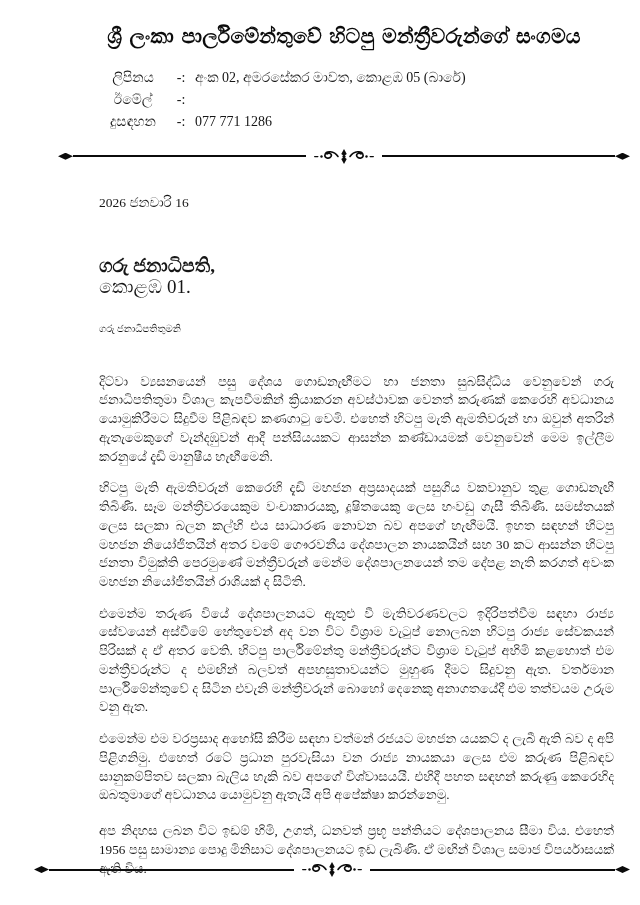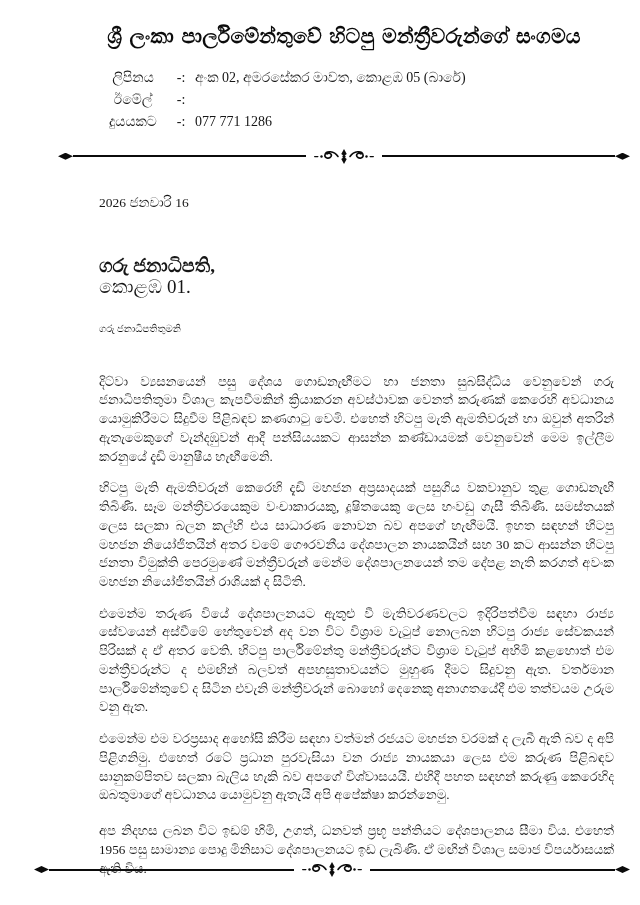--- a/index.html
+++ b/index.html
@@ -67,21 +67,21 @@
         <span class="c-sep">-:</span>
         <span class="c-value">අංක 02, අමරසේකර මාවත, කොළඹ 05 (බාරේ)</span>
       </div>
 
       <div class="contact-row">
         <span class="c-label">ඊමේල්</span>
         <span class="c-sep">-:</span>
       </div>
 
       <div class="contact-row">
-        <span class="c-label">දුයයකට</span>
+        <span class="c-label">දුසඳහන</span>
         <span class="c-sep">-:</span>
         <span class="c-value">077 771 1286</span>
       </div>
     </div>
 
   <div class="divider">
     <span class="diamond"></span>
     <span class="dline"></span>
     <svg class="ornament" width="70" height="17" viewBox="0 0 140 32" aria-hidden="true">
       <g fill="none" stroke="#0b0b0b" stroke-width="3.2" stroke-linecap="round">
@@ -117,21 +117,21 @@
     <div class="salutation">ගරු ජනාධිපතිතුමනි</div>
 
     <div class="paras">
 
         <p>දිට්වා ව්‍යසනයෙන් පසු දේශය ගොඩනැඟීමට හා ජනතා සුබසිද්ධිය වෙනුවෙන් ගරු ජනාධිපතිතුමා විශාල කැපවීමකින් ක්‍රියාකරන අවස්ථාවක වෙනත් කරුණක් කෙරෙහි අවධානය යොමුකිරීමට සිදුවීම පිළිබඳව කණගාටු වෙමි. එහෙත් හිටපු මැති ඇමතිවරුන් හා ඔවුන් අතරින් ඇතැමෙකුගේ වැන්දඹුවන් ආදී පන්සියයකට ආසන්න කණ්ඩායමක් වෙනුවෙන් මෙම ඉල්ලීම කරනුයේ දැඩි මානුෂීය හැඟීමෙනි.</p>
 
         <p>හිටපු මැති ඇමතිවරුන් කෙරෙහි දැඩි මහජන අප්‍රසාදයක් පසුගිය වකවානුව තුළ ගොඩනැඟී තිබිණි. සෑම මන්ත්‍රීවරයෙකුම වංචාකාරයකු, දූෂිතයෙකු ලෙස හංවඩු ගැසී තිබිණි. සමස්තයක් ලෙස සලකා බලන කල්හි එය සාධාරණ නොවන බව අපගේ හැඟීමයි. ඉහත සඳහන් හිටපු මහජන නියෝජිතයින් අතර වමේ ගෞරවනීය දේශපාලන නායකයින් සහ 30 කට ආසන්න හිටපු ජනතා විමුක්ති පෙරමුණේ මන්ත්‍රීවරුන් මෙන්ම දේශපාලනයෙන් තම දේපළ නැති කරගත් අවංක මහජන නියෝජිතයින් රාශියක් ද සිටිති.</p>
 
         <p>එමෙන්ම තරුණ වියේ දේශපාලනයට ඇතුළු වී මැතිවරණවලට ඉදිරිපත්වීම සඳහා රාජ්‍ය සේවයෙන් අස්වීමේ හේතුවෙන් අද වන විට විශ්‍රාම වැටුප් නොලබන හිටපු රාජ්‍ය සේවකයන් පිරිසක් ද ඒ අතර වෙති. හිටපු පාර්ලිමේන්තු මන්ත්‍රීවරුන්ට විශ්‍රාම වැටුප් අහිමි කළහොත් එම මන්ත්‍රීවරුන්ට ද එමඟින් බලවත් අපහසුතාවයන්ට මුහුණ දීමට සිදුවනු ඇත. වර්තමාන පාර්ලිමේන්තුවේ ද සිටින එවැනි මන්ත්‍රීවරුන් බොහෝ දෙනෙකු අනාගතයේදී එම තත්වයම උරුම වනු ඇත.</p>
 
-        <p>එමෙන්ම එම වරප්‍රසාද අහෝසි කිරීම සඳහා වත්මන් රජයට මහජන වරමක් ද ලැබී ඇති බව ද අපි පිළිගනිමු. එහෙත් රටේ ප්‍රධාන පුරවැසියා වන රාජ්‍ය නායකයා ලෙස එම කරුණ පිළිබඳව සානුකම්පිතව සලකා බැලිය හැකි බව අපගේ විශ්වාසයයි. එහිදී පහත සඳහන් කරුණු කෙරෙහිද ඔබතුමාගේ අවධානය යොමුවනු ඇතැයි අපි අපේක්ෂා කරන්නෙමු.</p>
+        <p>එමෙන්ම එම වරප්‍රසාද අහෝසි කිරීම සඳහා වත්මන් රජයට මහජන යයකට් ද ලැබී ඇති බව ද අපි පිළිගනිමු. එහෙත් රටේ ප්‍රධාන පුරවැසියා වන රාජ්‍ය නායකයා ලෙස එම කරුණ පිළිබඳව සානුකම්පිතව සලකා බැලිය හැකි බව අපගේ විශ්වාසයයි. එහිදී පහත සඳහන් කරුණු කෙරෙහිද ඔබතුමාගේ අවධානය යොමුවනු ඇතැයි අපි අපේක්ෂා කරන්නෙමු.</p>
 
         <p>අප නිදහස ලබන විට ඉඩම් හිමි, උගත්, ධනවත් ප්‍රභූ පන්තියට දේශපාලනය සීමා විය. එහෙත් 1956 පසු සාමාන්‍ය පොදු මිනිසාට දේශපාලනයට ඉඩ ලැබිණි. ඒ මඟින් විශාල සමාජ විපර්යාසයක් ඇති විය.</p>
 
       </div>
   </div>
 
   <div class="divider divider-bottom">
     <span class="diamond"></span>
     <span class="dline"></span>
     <svg class="ornament" width="70" height="17" viewBox="0 0 140 32" aria-hidden="true">

